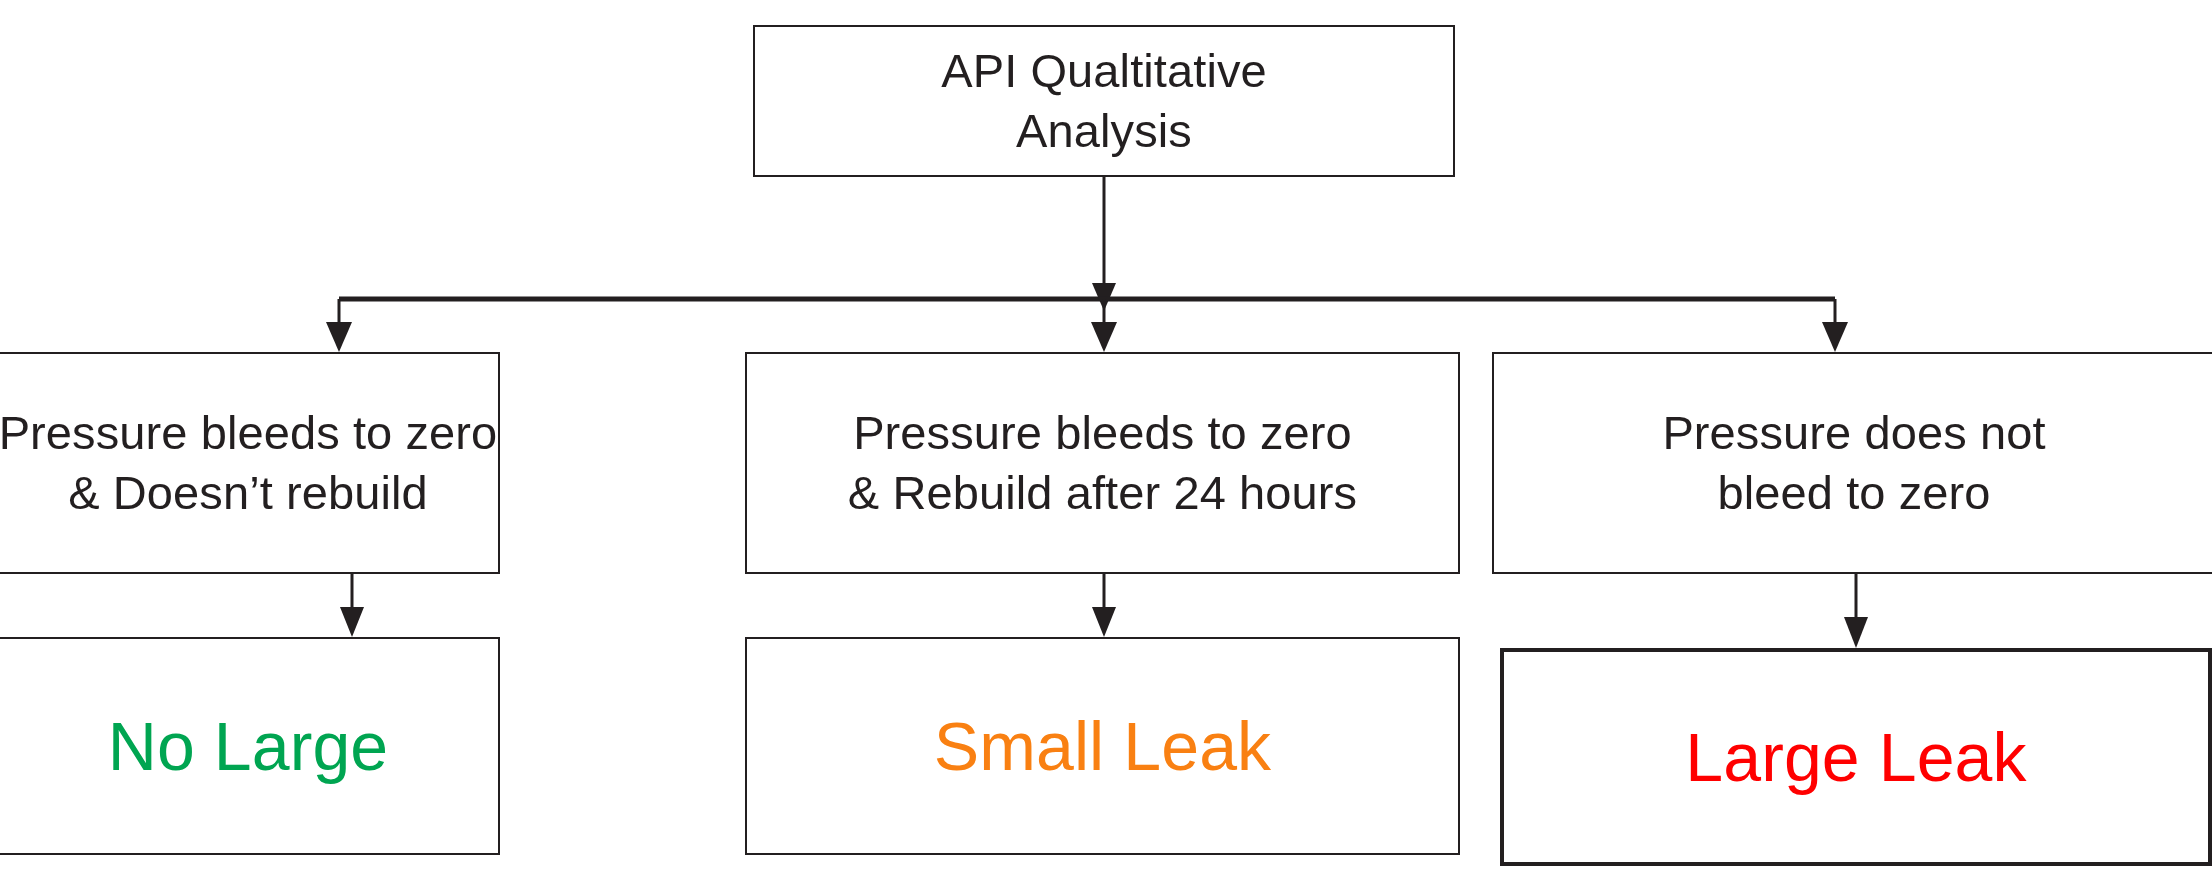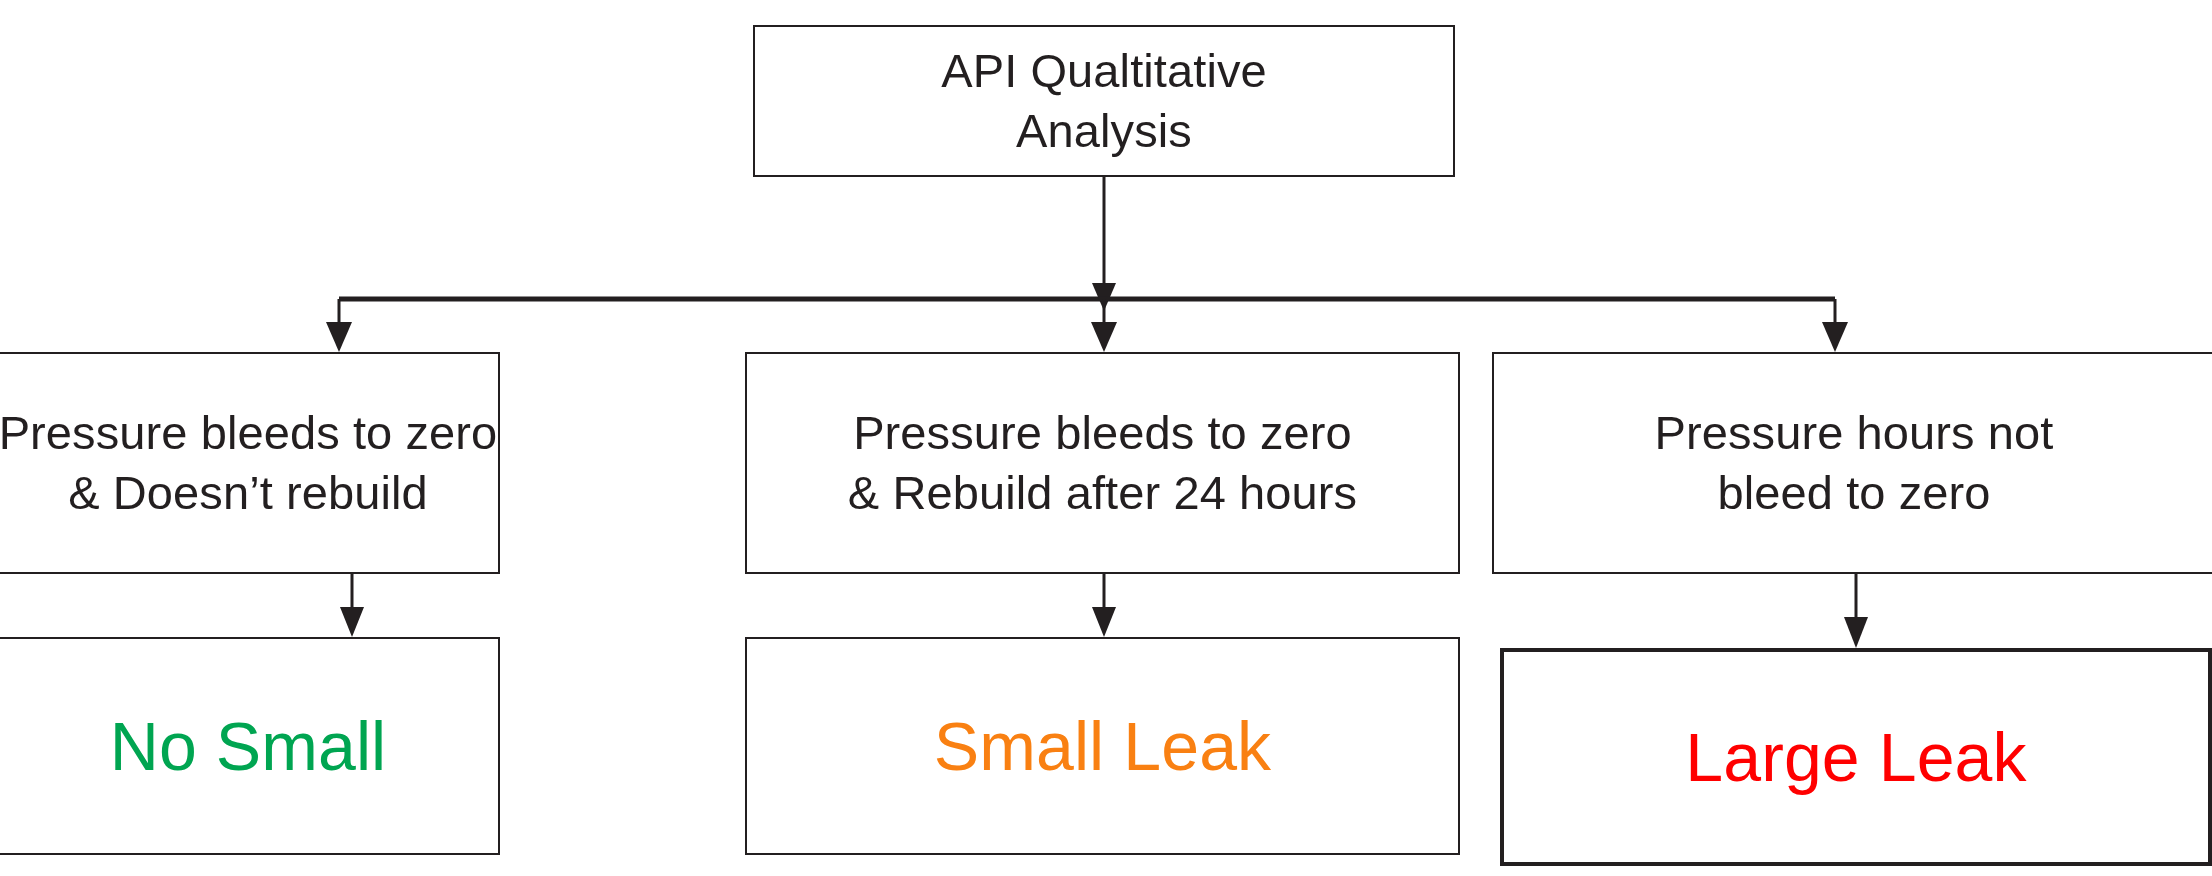--- a/index.html
+++ b/index.html
@@ -142,26 +142,26 @@
     <span class="node-text">Pressure bleeds to zero
 &amp; Doesn’t rebuild</span>
   </div>
 
   <div class="node condition-node" id="condition-node-1">
     <span class="node-text">Pressure bleeds to zero
 &amp; Rebuild after 24 hours</span>
   </div>
 
   <div class="node condition-node" id="condition-node-2">
-    <span class="node-text">Pressure hours not
+    <span class="node-text">Pressure does not
 bleed to zero</span>
   </div>
 
   <div class="node result-node" id="result-node-0">
-    <span class="node-text result-text" style="color: rgb(0, 165, 81);">No Small</span>
+    <span class="node-text result-text" style="color: rgb(0, 165, 81);">No Large</span>
   </div>
 
   <div class="node result-node" id="result-node-1">
     <span class="node-text result-text" style="color: rgb(249, 128, 18);">Small Leak</span>
   </div>
 
   <div class="node result-node" id="result-node-2">
     <span class="node-text result-text" style="color: rgb(255, 0, 0);">Large Leak</span>
   </div>
 

